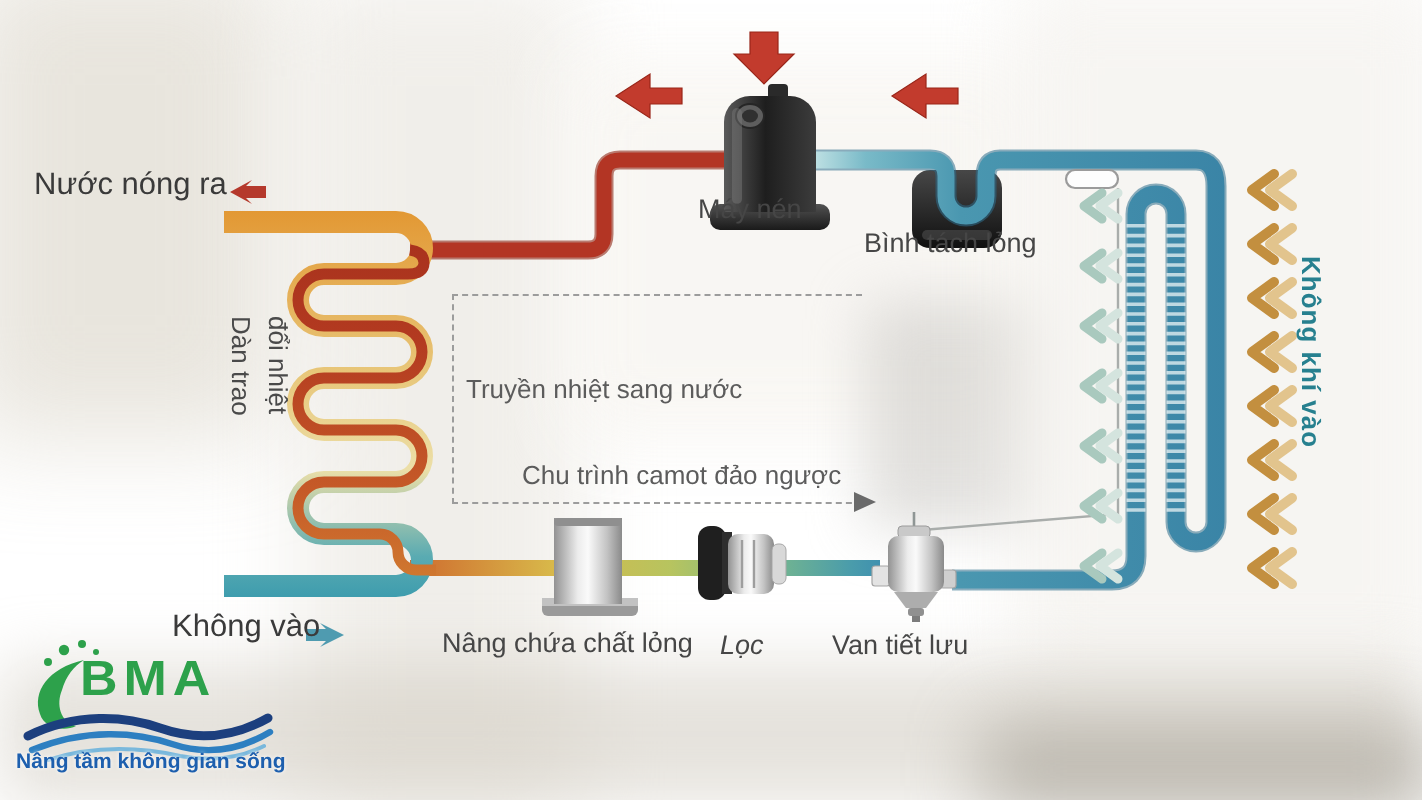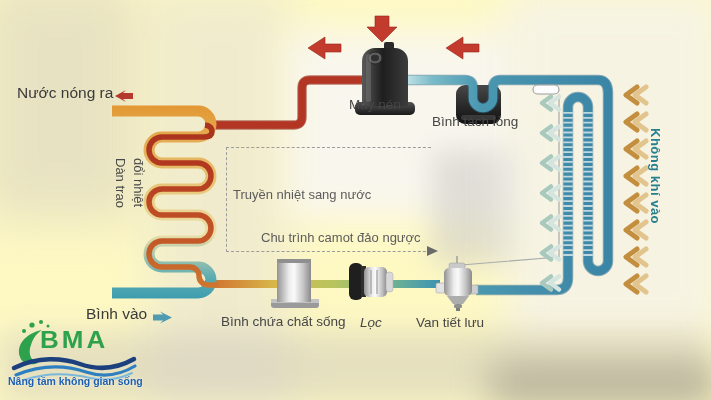--- a/index.html
+++ b/index.html
@@ -1,18 +1,18 @@
 <!DOCTYPE html>
 <html><head>
 <meta charset="utf-8">
 <style>
   html,body{margin:0;padding:0;background:#888;}
   #stage{
     position:relative;width:711px;height:400px;overflow:hidden;
-    background:#fef9c3;font-family:"Liberation Sans",sans-serif;
+    background:#ffffff;font-family:"Liberation Sans",sans-serif;
   }
   .blob{position:absolute;pointer-events:none;}
   .lbl{position:absolute;color:#464646;font-size:13.5px;line-height:1.15;white-space:nowrap;}
   .lbl-big{font-size:15.5px;color:#3a3a3a;font-weight:500;}
   .note{font-size:13px;color:#5c5c5c;}
   #dashedBox{
     position:absolute;left:226px;top:147px;width:204px;height:103px;
     border-left:1.6px dashed #9c9c9c;border-top:1.6px dashed #9c9c9c;border-bottom:1.6px dashed #9c9c9c;
   }
   #airInLabel{
@@ -244,22 +244,22 @@
 
   <div class="lbl lbl-big" style="left:17px;top:84px;">Nước nóng ra</div>
   <div class="lbl" style="left:349px;top:97px;">Máy nén</div>
   <div class="lbl" style="left:432px;top:114px;">Bình tách lỏng</div>
   <div id="coilLabel">
     <span>Dàn trao</span>
     <span>đổi nhiệt</span>
   </div>
   <div class="lbl note" style="left:261px;top:231px;">Chu trình camot đảo ngược</div>
   <div class="lbl note" style="left:233px;top:188px;">Truyền nhiệt sang nước</div>
-  <div class="lbl lbl-big" style="left:86px;top:305px;">Bình vào</div>
-  <div class="lbl" style="left:221px;top:314px;">Bình chứa chất sống</div>
+  <div class="lbl lbl-big" style="left:86px;top:305px;">Không vào</div>
+  <div class="lbl" style="left:221px;top:314px;">Nâng chứa chất lỏng</div>
   <div class="lbl" style="left:360px;top:315px;font-style:italic;">Lọc</div>
   <div class="lbl" style="left:416px;top:315px;">Van tiết lưu</div>
   <div id="airInLabel">Không khí vào</div>
 
   <div id="logo">
     <svg width="134" height="78" viewBox="0 0 134 78">
       <g fill="#2da14b">
         <path d="M34,12 C16,16 8,28 12,39 C14,46 24,48 30,45 C22,43 20,34 23,27 C25,20 29,15 34,12 Z"></path>
         <circle cx="24" cy="7" r="2.6"></circle>
           <circle cx="33" cy="4" r="2"></circle>

